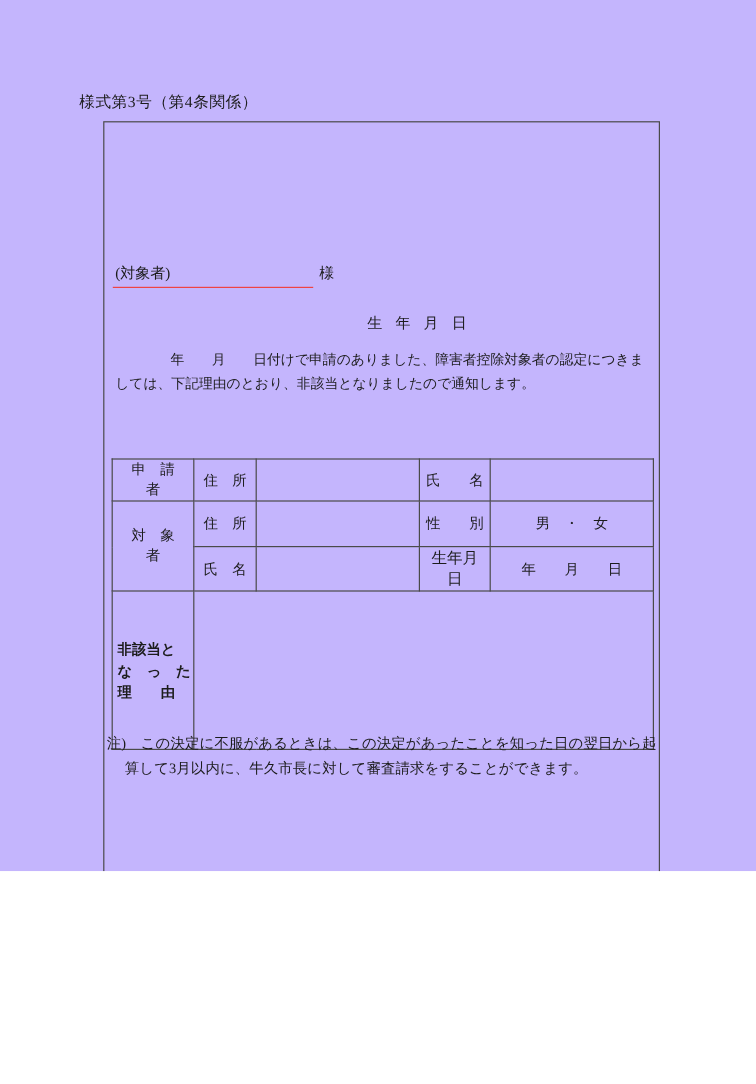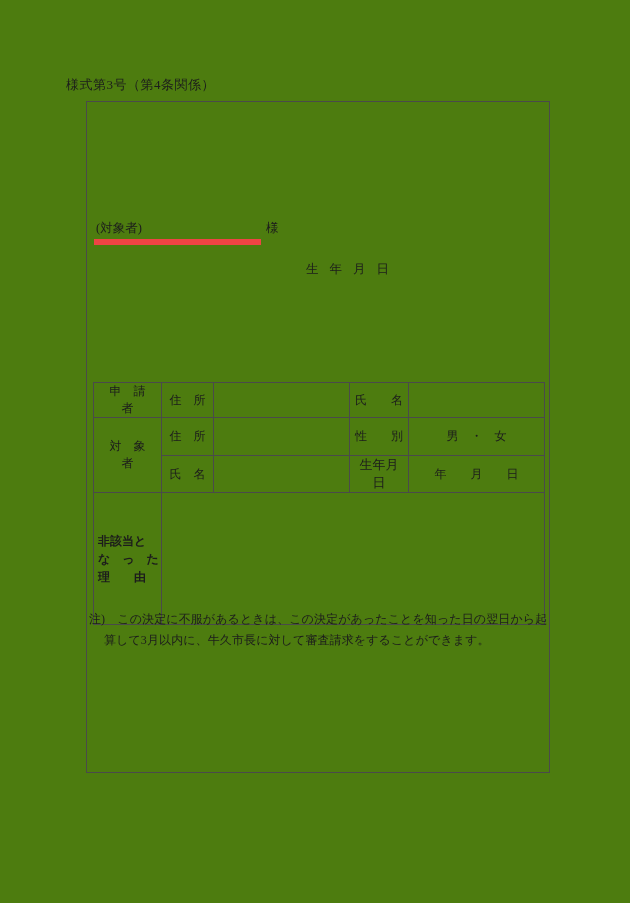--- a/index.html
+++ b/index.html
@@ -1,20 +1,20 @@
 <!DOCTYPE html>
 <html><head>
 <meta charset="utf-8">
 <style>
   * { margin:0; padding:0; box-sizing:border-box; }
   html,body { background:#ffffff; }
   .page {
     position:relative;
-    width:630px; height:903px;
-    background:#4d7c0f;
+    width:630px; height:726px;
+    background:#c4b5fd;
     font-family:"Liberation Serif","DejaVu Serif",serif;
     color:#1c1c1c;
     overflow:hidden;
     padding-left:34px;
   }
   .form-number {
     position:absolute; left:66px; top:76px;
     font-size:13px; letter-spacing:0.5px;
   }
   .box {
@@ -30,21 +30,21 @@
     position:absolute; top:48px; right:0;
     padding-right:20px; text-align:right;
     font-size:12px; line-height:19px;
   }
   .addressee {
     position:absolute; top:118px; left:7px;
     font-size:12.5px;
   }
   .addressee .uline {
     display:inline-block; width:167px;
-    border-bottom:6px solid #ef4444;
+    border-bottom:1px solid #ef4444;
     padding:0 0 2px 2px;
   }
   .addressee .sama { margin-left:5px; }
   .issuer {
     position:absolute; top:159px; left:219px;
     font-size:12.5px; letter-spacing:11px; white-space:nowrap;
   }
   .body-text {
     position:absolute; top:188px; left:9px; width:451px;
     font-size:11.5px; line-height:20px;
@@ -82,20 +82,21 @@
   <div class="box">
 
 
 
     <div class="addressee">
       <span class="uline"><span>(対象者)</span><span></span></span><span class="sama">様</span>
     </div>
 
     <div class="issuer">生年月日</div>
 
+    <div class="body-text">　　　　年　　月　　日付けで申請のありました、障害者控除対象者の認定につきましては、下記理由のとおり、非該当となりましたので通知します。</div>
 
     <table class="form">
       <colgroup>
         <col style="width:68px">
         <col style="width:52px">
         <col style="width:136px">
         <col style="width:59px">
         <col style="width:136px">
       </colgroup>
       <tbody>

